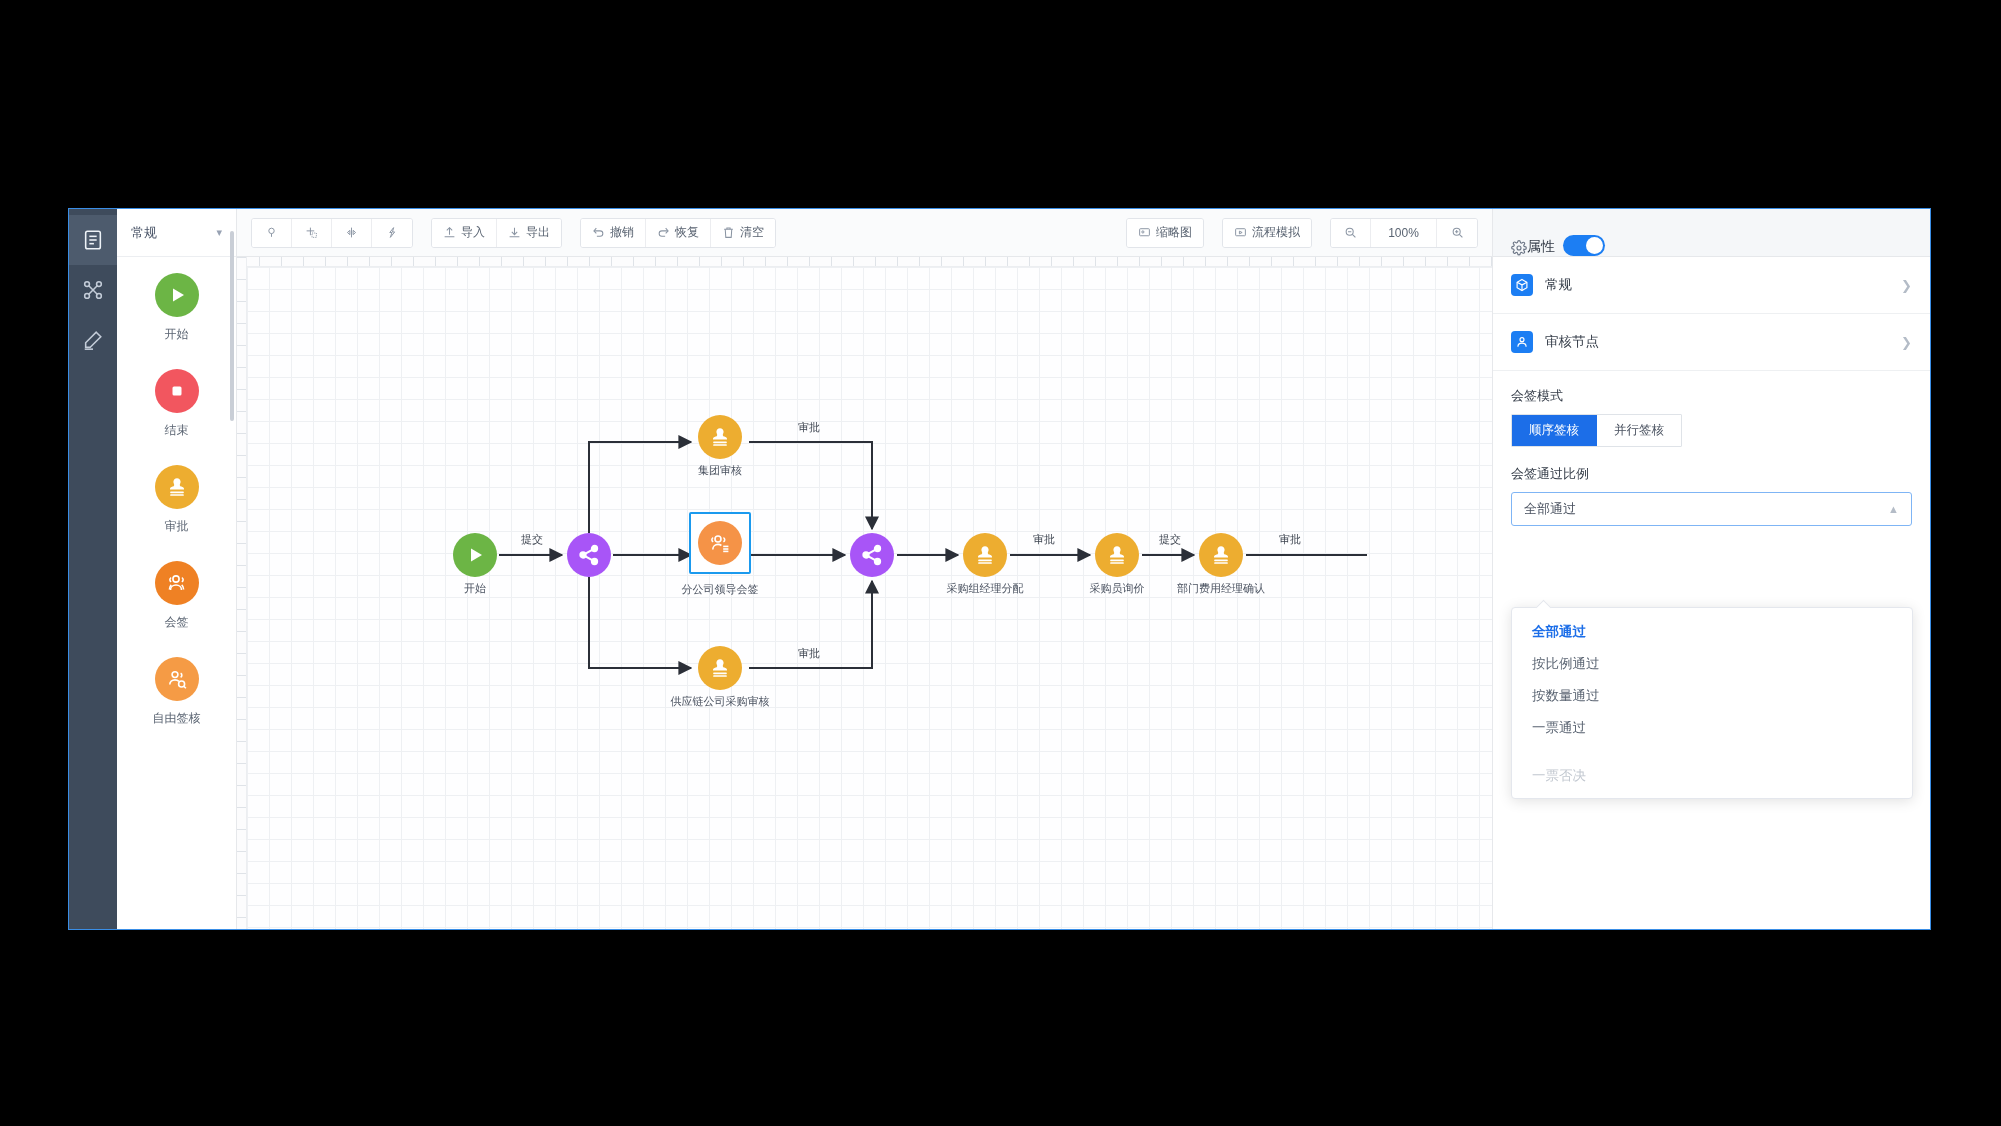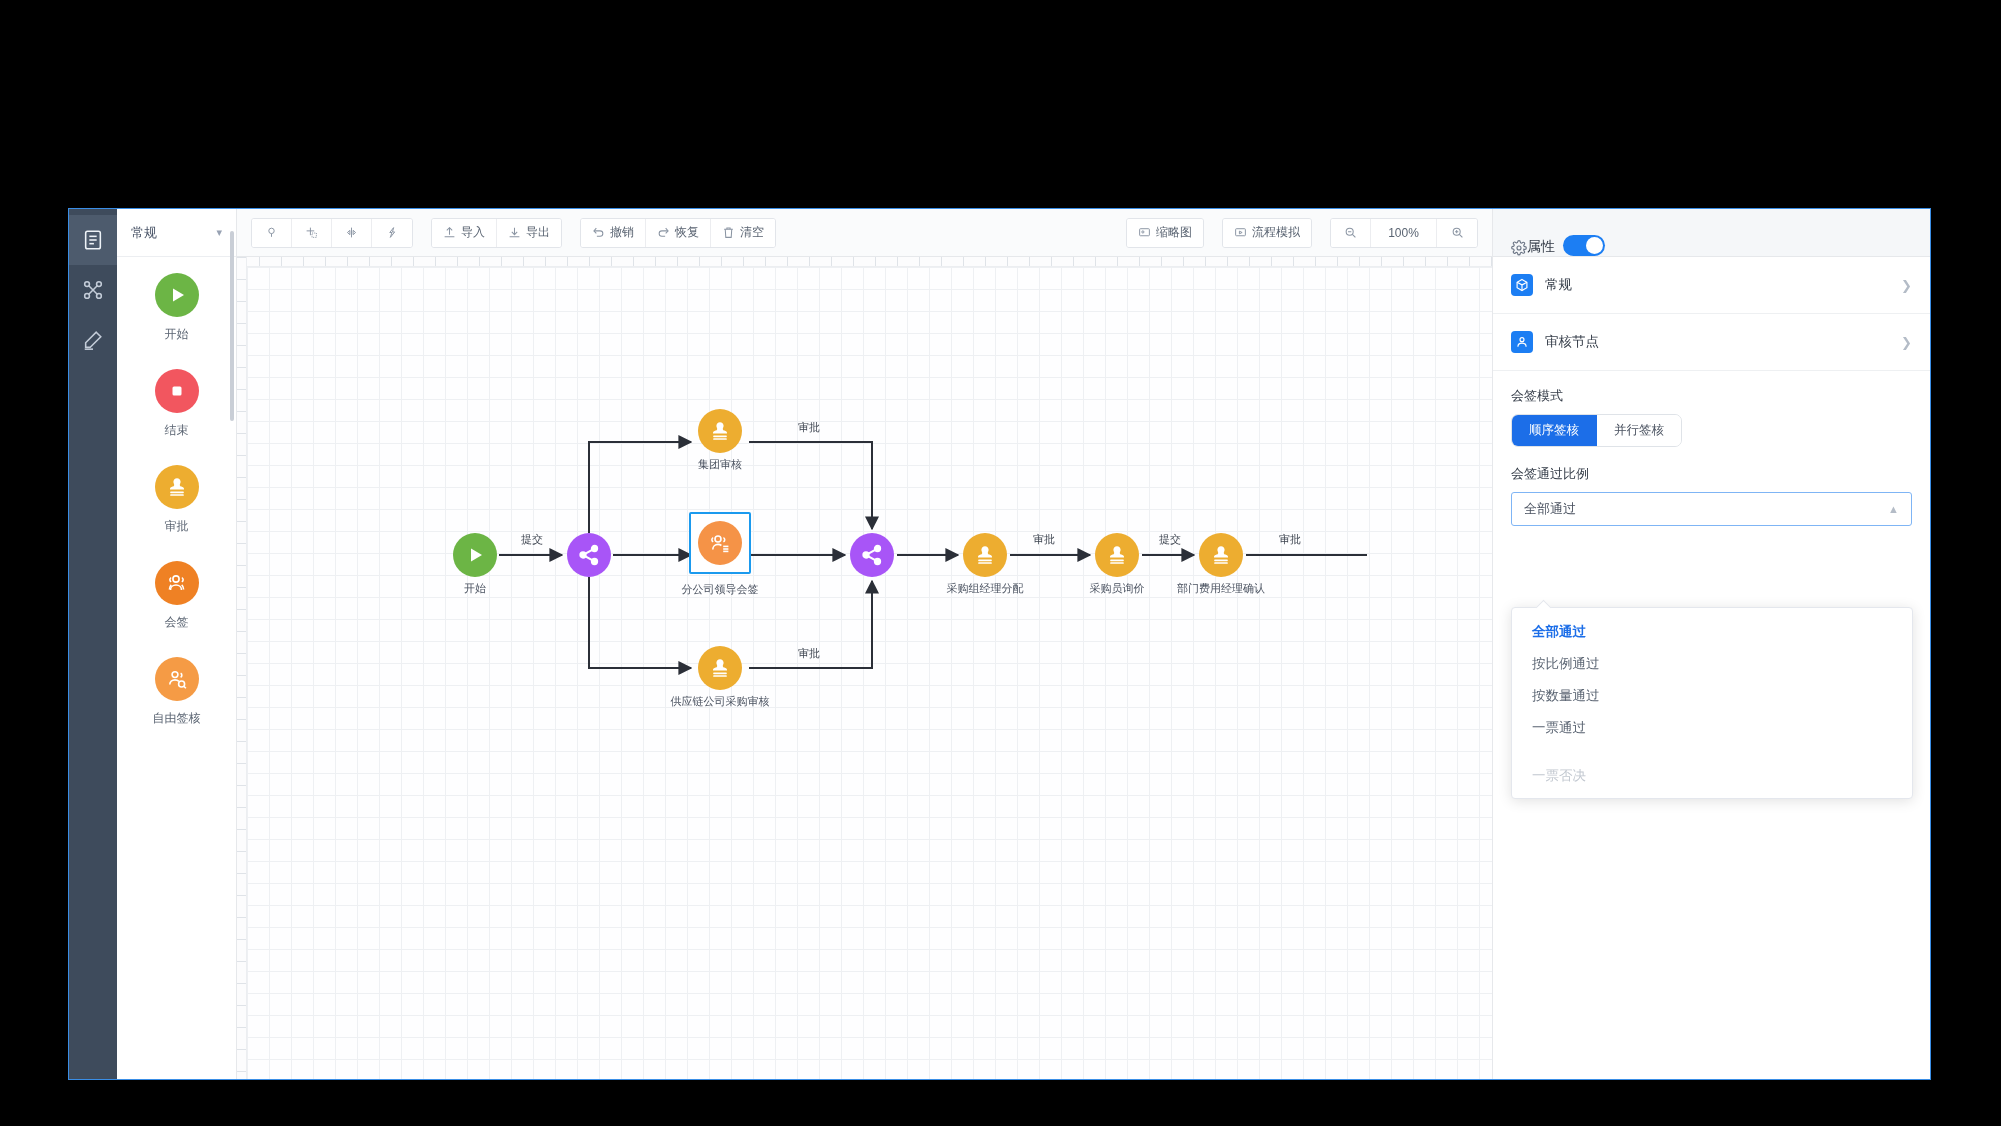--- a/index.html
+++ b/index.html
@@ -5,21 +5,21 @@
   * { box-sizing: border-box; margin: 0; padding: 0; }
   html, body {
     width: 2001px; height: 1126px;
     background: #000;
     font-family: "Liberation Sans", "DejaVu Sans", sans-serif;
     overflow: hidden;
   }
   #app {
     position: absolute;
     left: 68px; top: 208px;
-    width: 1863px; height: 872px;
+    width: 1863px; height: 722px;
     background: #14b8a6;
     border: 1px solid #3a8ee6;
     display: flex;
     overflow: hidden;
   }
 
   
   .rail {
     width: 48px; flex: 0 0 48px;
     background: #3e4b5c;
@@ -227,21 +227,21 @@
   .prop-label { font-size: 13.5px; color: #333b47; flex: 1; }
   .prop-chev { color: #b4bcc7; font-size: 13px; }
 
   .prop-form { padding: 16px 18px 0 18px; }
   .field-label {
     font-size: 13px; color: #333b47;
     margin-bottom: 9px;
   }
   .seg {
     display: inline-flex;
-    border: 1px solid #dfe3e8; border-radius: 7px;
+    border: 1px solid #dfe3e8; border-radius: 1px;
     overflow: hidden; margin-bottom: 18px;
   }
   .seg-btn {
     font-size: 12.5px;
     padding: 7px 17px;
     background: #fff; color: #4a5260;
     border-right: 1px solid #dfe3e8;
   }
   .seg-btn:last-child { border-right: none; }
   .seg-btn.active { background: #1c6ee8; color: #fff; border-color: #1c6ee8; }
@@ -576,21 +576,21 @@
             <svg viewBox="0 0 24 24" fill="none" stroke="currentColor" stroke-width="2.1" stroke-linecap="round">
               <circle cx="17.5" cy="5.5" r="2.6" fill="currentColor"></circle>
               <circle cx="6" cy="12" r="2.6" fill="currentColor"></circle>
               <circle cx="17.5" cy="18.5" r="2.6" fill="currentColor"></circle>
               <line x1="8.4" y1="10.7" x2="15.2" y2="6.8"></line>
               <line x1="8.4" y1="13.3" x2="15.2" y2="17.2"></line>
             </svg>
           </div>
         </div>
 
-        <div class="node" style="left:473px; top:164px;text-align:center;">
+        <div class="node" style="left:473px; top:170px;text-align:center;">
           <div class="node-circle" style="background:#edad30">
             <svg viewBox="0 0 24 24" fill="currentColor">
               <path d="M12 3.2c-2.1 0-3.6 1.6-3.6 3.5 0 1.4.8 2 .8 3.2 0 .9-.6 1.4-1.6 1.7-1.6.5-2.6 1.2-2.6 2.4v.6h14v-.6c0-1.2-1-1.9-2.6-2.4-1-.3-1.6-.8-1.6-1.7 0-1.2.8-1.8.8-3.2 0-1.9-1.5-3.5-3.6-3.5z"></path>
               <rect x="5.2" y="16.4" width="13.6" height="1.8" rx=".6"></rect>
               <rect x="5.2" y="19.2" width="13.6" height="1.6" rx=".6"></rect>
             </svg>
           </div>
           <div class="node-label">集团审核</div>
         </div>
 

